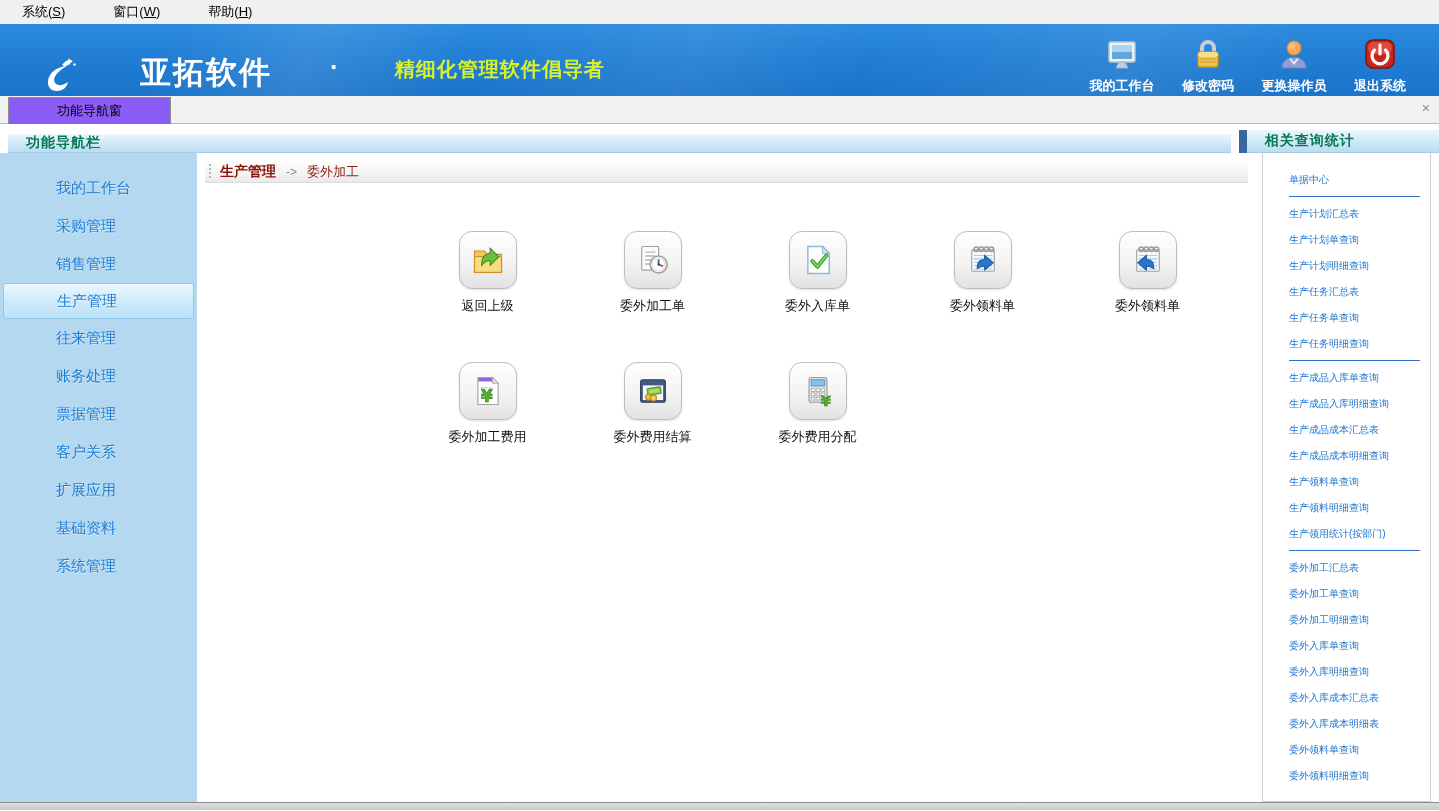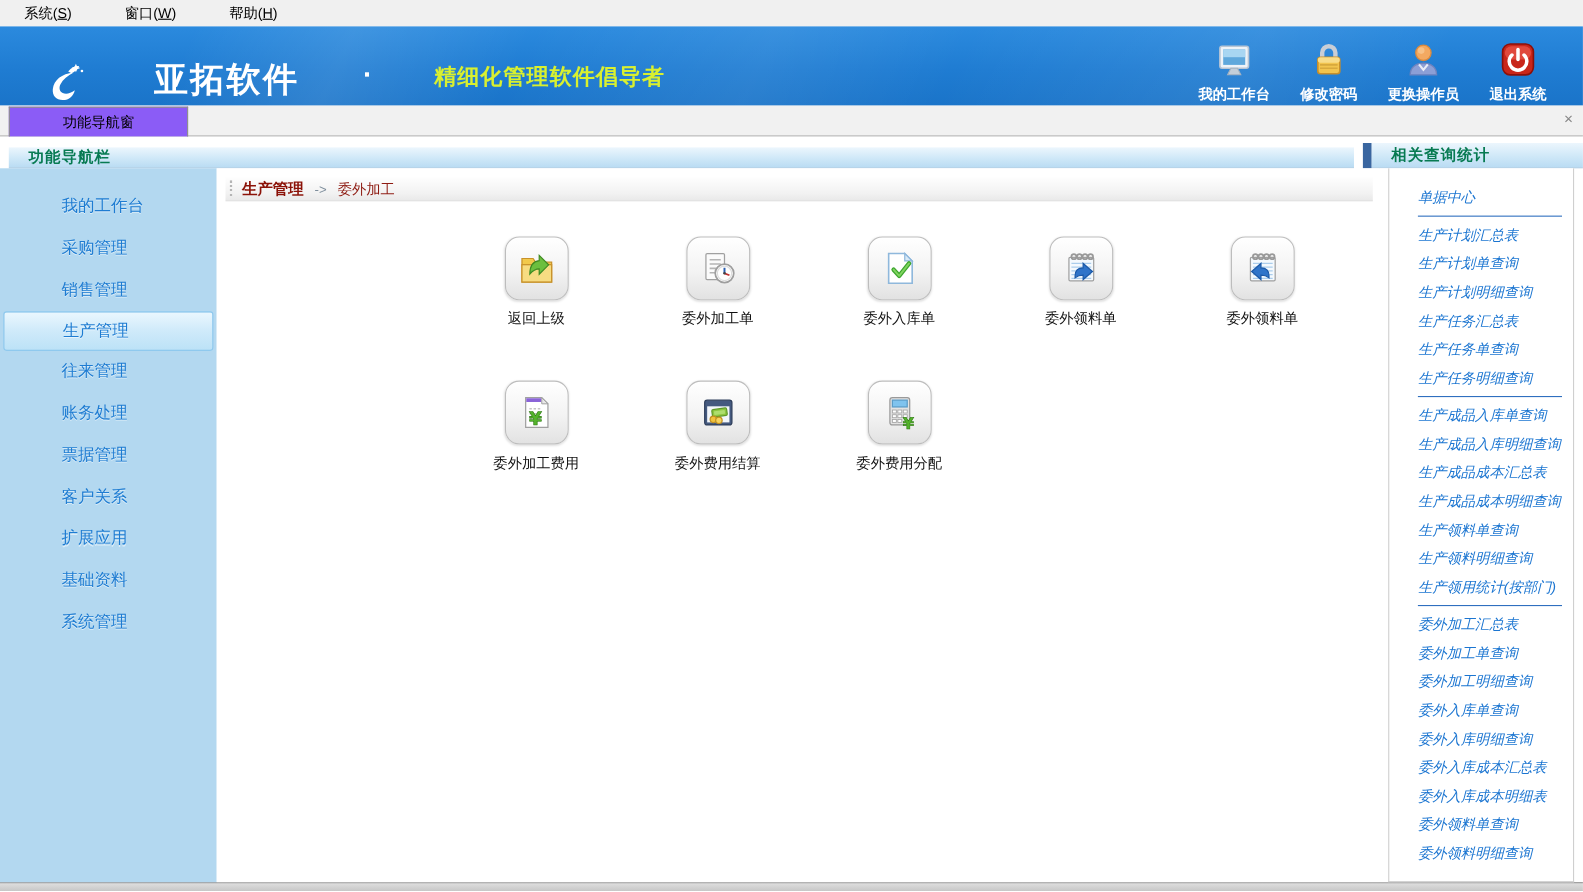--- a/index.html
+++ b/index.html
@@ -60,34 +60,34 @@
   .crumbbar { margin:8px 6px 0 8px; height:22px;
     background:linear-gradient(180deg,#fefefe 0%,#f2f2f2 70%,#e9e9e9 100%);
     border-bottom:1px solid #dcdcdc; display:flex; align-items:center; position:relative; }
   .crumb-handle { width:5px; height:16px; margin:0 8px 0 2px;
     background-image:repeating-linear-gradient(180deg,#b5b5b5 0 2px, transparent 2px 4px);
     background-size:2px 100%; background-repeat:no-repeat; background-position:center; }
   .crumb-parent { font-size:14px; font-weight:bold; color:#8b1208; }
   .crumb-arrow { font-size:12px; color:#7e8e9c; margin:0 10px; }
   .crumb-current { font-size:13px; color:#8e1b12; }
 
-  .modgrid { position:absolute; left:208px; top:62px; width:840px;text-align:center; }
+  .modgrid { position:absolute; left:208px; top:78px; width:840px;text-align:center; }
   .modrow { display:flex; margin-bottom:47px; }
   .module { width:165px; display:flex; flex-direction:column; align-items:center; cursor:pointer; }
   .module-btn { width:58px; height:58px; border:1px solid #bdbdbd; border-radius:13px;
     background:linear-gradient(180deg,#ffffff 0%,#f3f3f3 55%,#e2e2e2 100%);
     box-shadow:inset 0 1px 0 #fff, 0 1px 2px rgba(0,0,0,.12);
     display:flex; align-items:center; justify-content:center; }
   .module-label { margin-top:8px; font-size:13px; color:#111; white-space:nowrap; }
 
   
   .rightpanel { width:169px; background:#fff; border-left:1px solid #cfcfcf;
     border-right:1px solid #cfcfcf; border-bottom:1px solid #cfcfcf; padding-top:14px; }
-  .qlink { display:block; font-size:13px; color:#1b75d1; line-height:26px;
-    padding-left:26px; cursor:pointer; white-space:nowrap; text-decoration:none;font-style:italic; }
+  .qlink { display:block; font-size:10px; color:#1b75d1; line-height:26px;
+    padding-left:26px; cursor:pointer; white-space:nowrap; text-decoration:none; }
   .qdivider { height:1px; background:#2f6fbf; margin:3px 10px 4px 26px; }
 
   
   .bottombar { height:8px; border-top:1px solid #8a8a8a;
     background:linear-gradient(180deg,#dedede,#c7c7c7); }
 
   svg { display:block; }
 </style>
 </head>
 <body>

